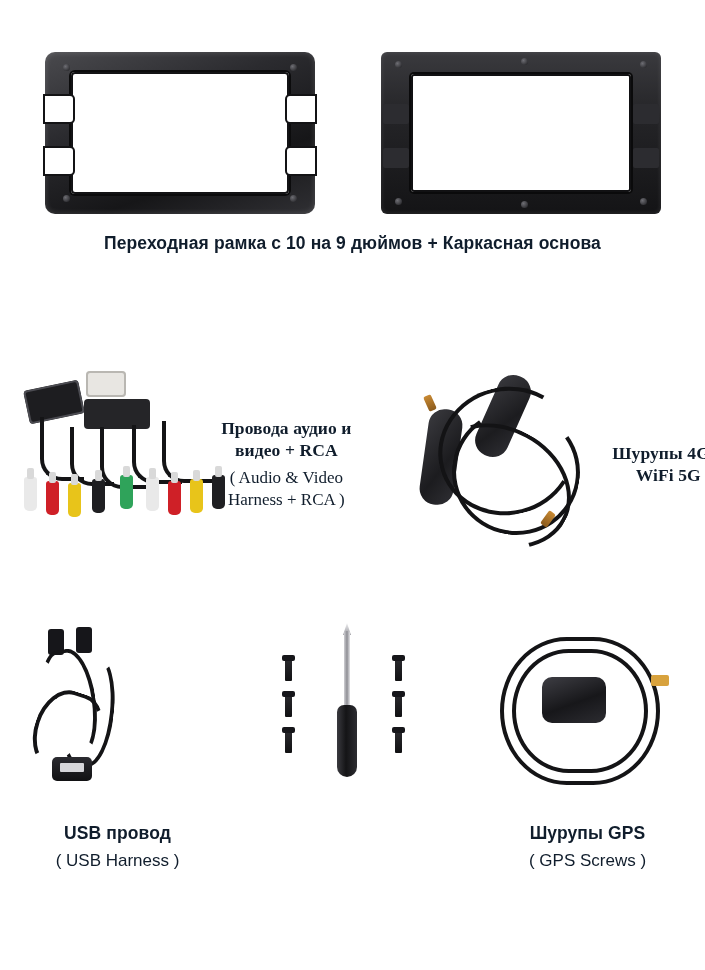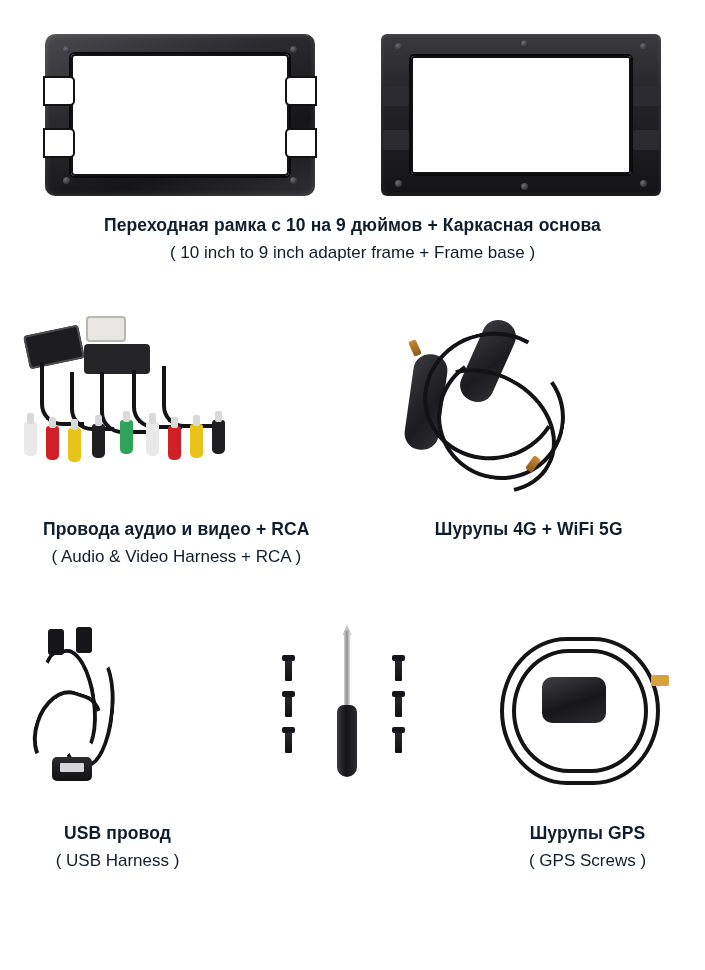--- a/index.html
+++ b/index.html
@@ -38,21 +38,21 @@
     font-size: 17px;
     font-weight: 400;
     text-align: center;
     color: #101d2c;
     line-height: 1.3;
     margin-top: 6px;
   }
 
   
   .row1 {
-    padding-top: 26px;
+    padding-top: 44px;
     height: 300px;
   }
   .row1-art {
     position: relative;
     height: 175px;
     margin: 0 auto;
     width: 640px;
   }
   
   .frame-a {
@@ -123,21 +123,23 @@
   .row1-caption { margin-top: 32px; }
 
   
   .row2 {
     height: 315px;
     display: flex;
   }
   .col {
     flex: 1;
     display: flex;
-    flex-direction: column;
+    flex-direction: row;
+    align-items: center;
+    font-family: Liberation Serif, serif;
   }
   .art2 {
     position: relative;
     width: 300px;
     height: 195px;
     margin-top: 10px;
   }
 
   
   .h-body {
@@ -340,21 +342,20 @@
         <div class="screw" style="left:14px;bottom:9px;"></div>
         <div class="screw" style="right:14px;bottom:9px;"></div>
         <div class="screw" style="left:50%;top:6px;"></div>
         <div class="screw" style="left:50%;bottom:6px;"></div>
       </div>
 
     </div>
 
     <div class="cap-block row1-caption">
       <div class="caption-ru">Переходная рамка с 10 на 9 дюймов + Каркасная основа</div>
-      <div class="caption-en">( 10 inch to 9 inch adapter frame + Frame base )</div>
     </div>
   </div>
 
   <div class="section row2">
 
     <div class="col">
       <div class="art2">
         <div class="h-body"></div>
         <div class="h-plugwhite"></div>
         <div class="h-plugblk"></div>

